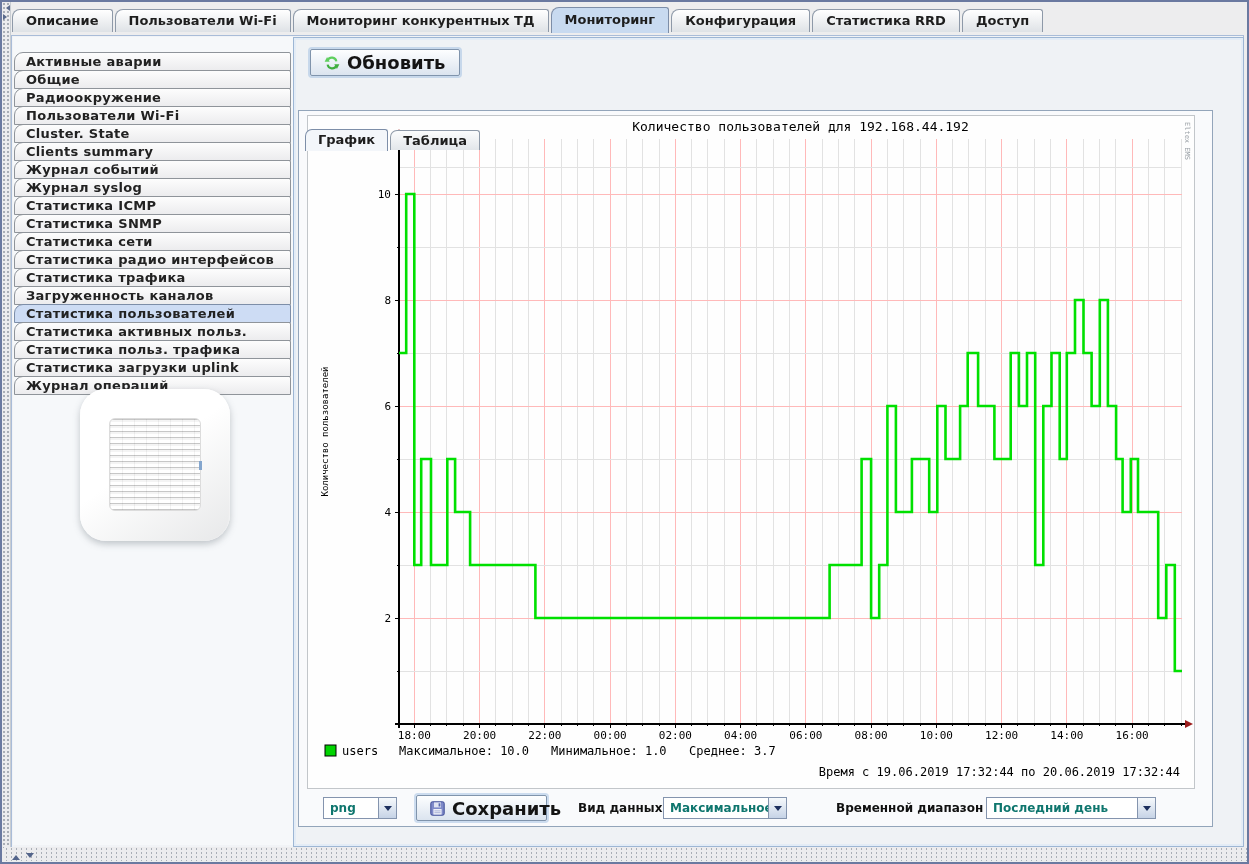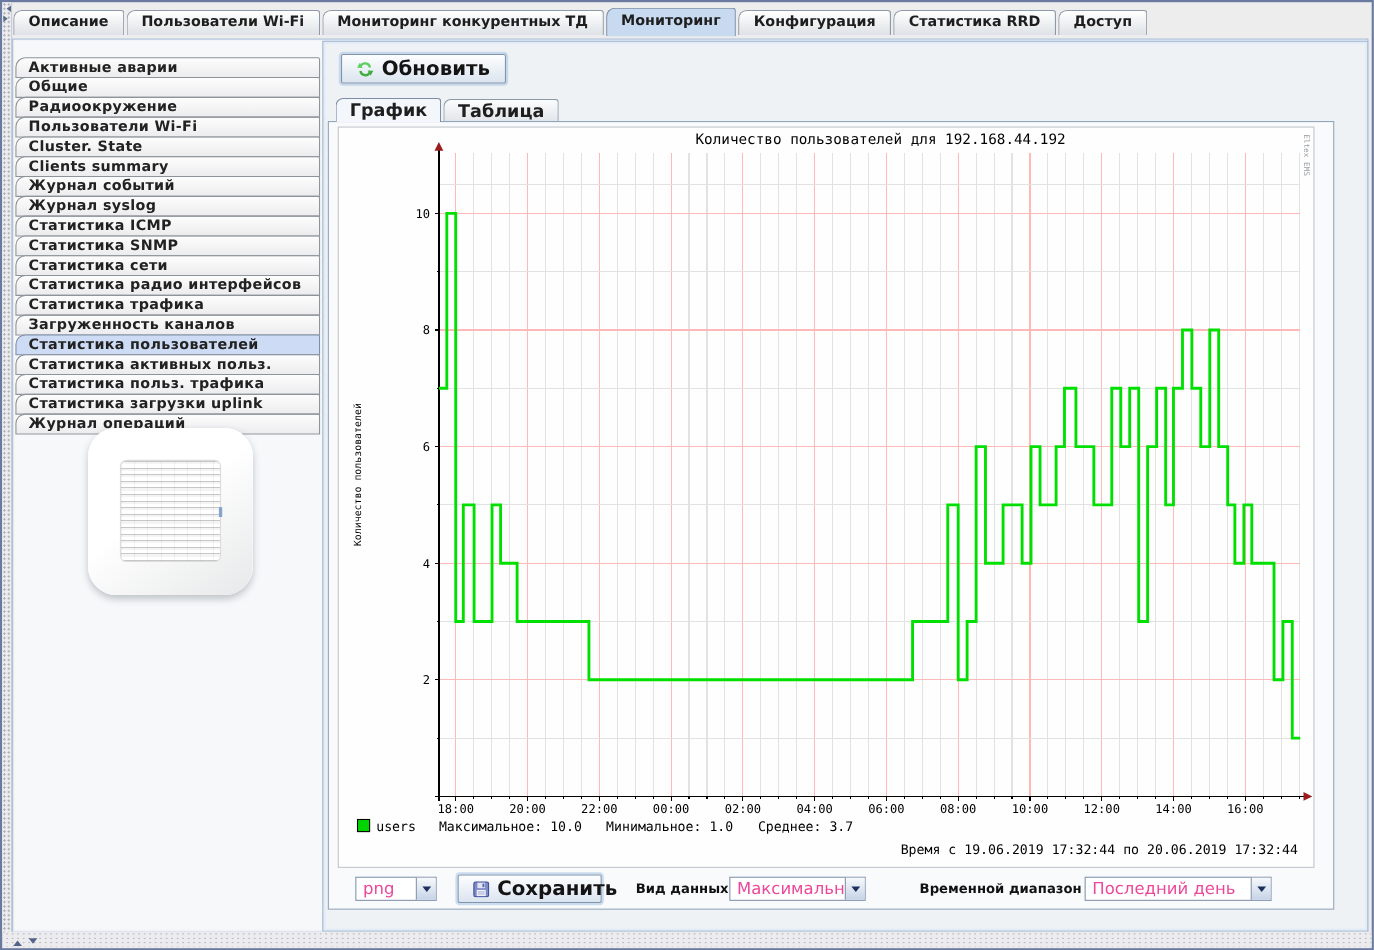--- a/index.html
+++ b/index.html
@@ -41,36 +41,36 @@
   
   .main-panel{position:absolute;left:281px;top:1px;width:951px;height:810px;background:#eff2f5;
     border:1px solid #9db6d4;box-shadow:inset 0 0 0 2px #e3ecf6;}
 
   .btn{display:inline-flex;align-items:center;gap:7px;padding:0 13px;font-size:18px;font-weight:bold;color:#141414;
     background:linear-gradient(#fdfeff,#dbe4ef);border:1px solid #8094ac;border-radius:2px;
     box-shadow:0 0 0 2px rgba(160,190,225,.5);font-family:inherit;cursor:default;}
   .refresh{position:absolute;left:16px;top:11px;height:27px;}
 
   .view-tabbar{position:absolute;left:11px;top:51px;display:flex;align-items:flex-end;gap:2px;z-index:3;}
-  .vtab{height:20px;line-height:19px;padding:0 12px;font-size:16px;font-weight:bold;color:#1e1e1e;
-    background:linear-gradient(#fbfcfd,#e2e6ea);border:1px solid #8e99a8;border-bottom:none;border-radius:7px 3px 0 0;cursor:default;}
+  .vtab{height:20px;line-height:19px;padding:0 12px;font-size:13px;font-weight:bold;color:#1e1e1e;
+    background:linear-gradient(#fbfcfd,#e2e6ea);border:1px solid #8e99a8;border-bottom:none;border-radius:7px 3px 0 0;cursor:default;margin-top:40px;}
   .vtab.sel{background:#f3f6fa;height:22px;margin-bottom:-1px;border-color:#7d8ea8;}
 
   .tab-content{position:absolute;left:4px;top:72px;width:915px;height:717px;background:#f9fafc;border:1px solid #93a5ba;}
 
   .chart-frame{position:absolute;left:8px;top:4px;width:888px;height:674px;background:#fefefe;border:1px solid #c2c6ca;}
   .ctick{font:11px "DejaVu Sans Mono",monospace;fill:#000;}
   .ctitle{font:13px "DejaVu Sans Mono",monospace;fill:#000;}
   .cylabel{font:9px "DejaVu Sans Mono",monospace;fill:#000;}
   .cleg{font:12px "DejaVu Sans Mono",monospace;fill:#000;}
   .cwm{font:7px "DejaVu Sans Mono",monospace;fill:#9aa0a6;}
 
   .controls{position:absolute;left:0;top:684px;width:100%;height:30px;}
   .combo{position:absolute;top:2px;height:22px;display:flex;align-items:center;background:#fff;border:1px solid #8494ae;}
-  .cval{flex:1;padding:0 6px;font-size:15px;font-weight:normal;color:#ec4899;white-space:nowrap;overflow:hidden;}
+  .cval{flex:1;padding:0 6px;font-size:12px;font-weight:bold;color:#0f766e;white-space:nowrap;overflow:hidden;}
   .cbtn{width:18px;align-self:stretch;background:linear-gradient(#f6f9fc,#c6d3e6);border-left:1px solid #8494ae;
     display:flex;align-items:center;justify-content:center;cursor:default;}
   .arr{width:0;height:0;border:4px solid transparent;border-top:5px solid #1c2f5e;margin-top:5px;}
   .save{position:absolute;top:0;height:26px;}
   .ctl-label{position:absolute;top:6px;font-size:12px;font-weight:bold;color:#111;white-space:nowrap;}
 
   
   .status-bar{position:absolute;left:2px;bottom:1px;width:1243px;height:14px;background-color:#ececee;
     background-image:radial-gradient(#a9aeb6 0.8px,transparent 1px);background-size:5px 4px;}
   .tri-up{position:absolute;left:8px;top:4px;width:0;height:0;border:4px solid transparent;border-bottom:5px solid #53648a;}

